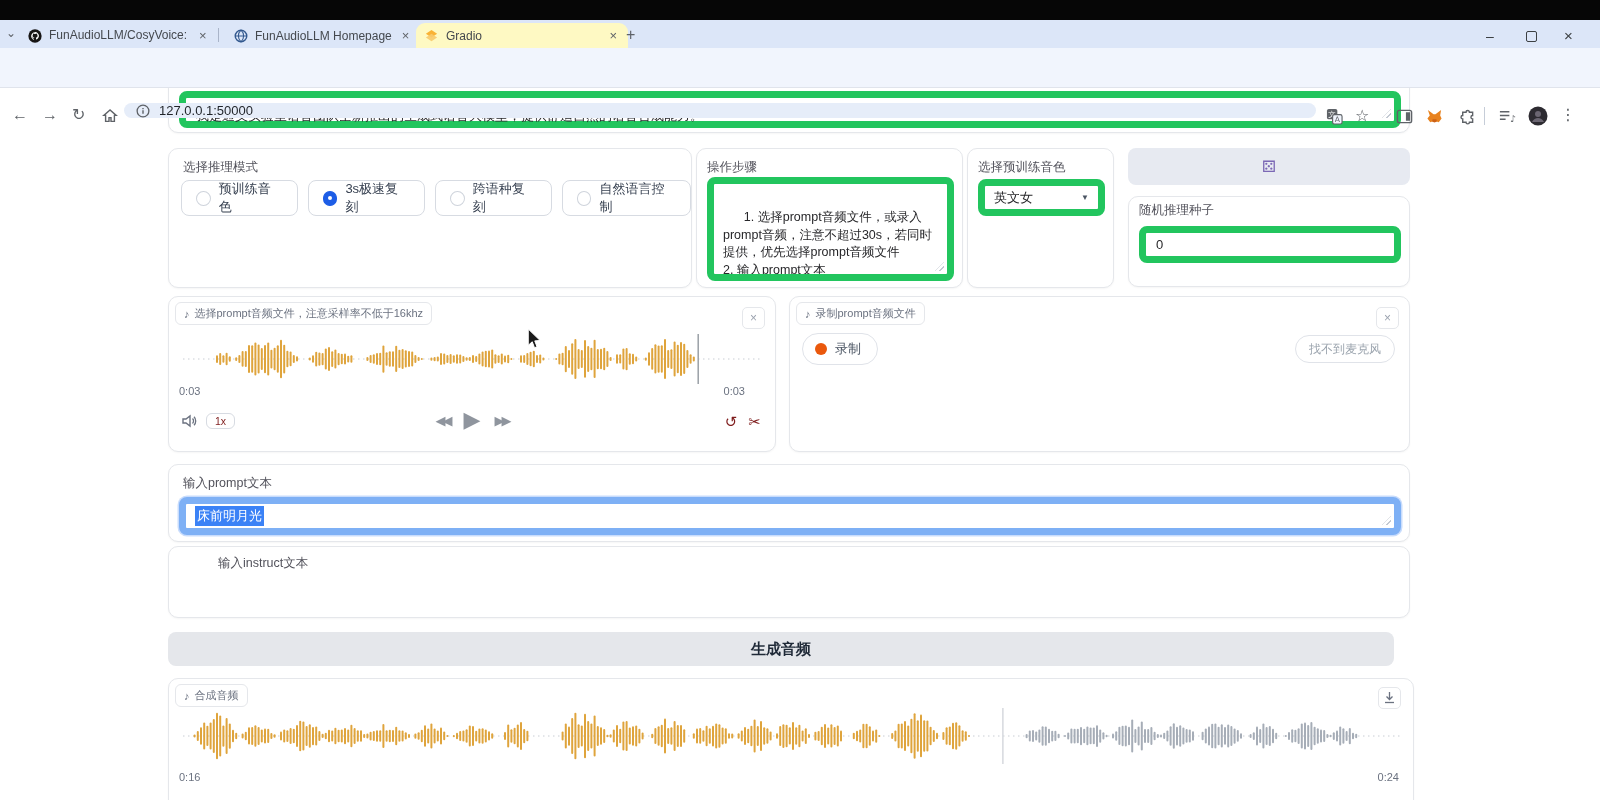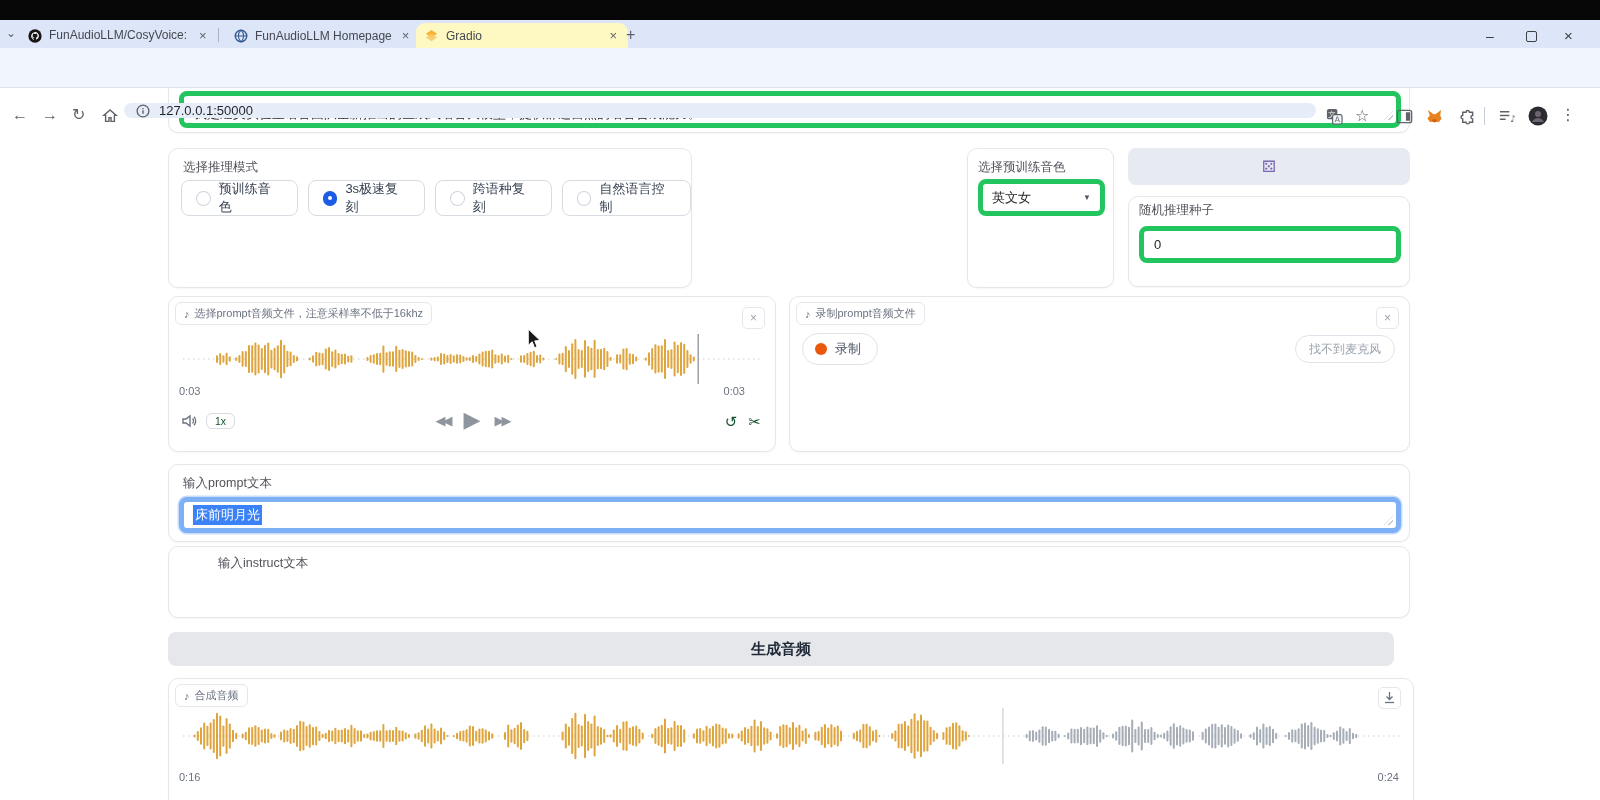--- a/index.html
+++ b/index.html
@@ -17,31 +17,31 @@
   .tsep{position:absolute;top:8px;width:1px;height:14px;background:#a9b4c9;}
   .glyphbtn{color:#5f6368;font-size:15px;line-height:1;}
   .winctl{position:absolute;top:9px;color:#3c4043;font-size:14px;line-height:1;}
   .navic{position:absolute;top:59px;color:#5f6368;font-size:16px;line-height:1;}
   .omnibox{position:absolute;left:124px;top:55px;width:1192px;height:15px;background:#e6edf9;border-radius:14px;display:flex;align-items:center;gap:9px;padding:0 12px;box-sizing:border-box;}
   .url{font-size:13px;color:#1f2328;}
   .ricon{position:absolute;top:60px;}
   
   .panel{position:absolute;background:#fff;border:1px solid #e5e7eb;border-radius:10px;box-shadow:0 1px 2px rgba(0,0,0,.04);box-sizing:border-box;}
   .glabel{font-size:12.5px;color:#52525b;}
-  .gbox{position:absolute;background:#fff;border:5px solid #22c55e;border-radius:8px;box-sizing:border-box;font-size:13px;color:#27272a;}
+  .gbox{position:absolute;background:#fff;border:7px solid #22c55e;border-radius:8px;box-sizing:border-box;font-size:13px;color:#27272a;}
   .rz{position:absolute;right:3px;bottom:3px;width:9px;height:9px;clip-path:polygon(100% 0,100% 100%,0 100%);
       background:repeating-linear-gradient(135deg,transparent 0 2px,#c3c9d2 2px 3.5px);}
   .pill{display:flex;align-items:center;gap:8px;height:34px;padding:0 14px;border:1px solid #d7dbe2;border-radius:8px;background:#fff;font-size:13px;color:#374151;}
   .radio{width:15px;height:15px;border-radius:50%;border:1.5px solid #cfd4dc;background:#fff;box-sizing:border-box;position:relative;}
   .pill.selected .radio{background:var(--radio,#1d5de6);border-color:var(--radio,#1d5de6);}
   .pill.selected .radio::after{content:"";position:absolute;left:4px;top:4px;width:4px;height:4px;border-radius:50%;background:#fff;}
   .badge{position:absolute;left:6px;top:5px;display:flex;align-items:center;gap:5px;background:#fff;border:1px solid #e5e7eb;border-radius:6px;padding:3px 8px;font-size:11px;color:#6b7280;}
   .iconbtn{position:absolute;width:23px;height:22px;border:1px solid #e5e7eb;border-radius:5px;background:#fff;display:flex;align-items:center;justify-content:center;color:#9ca3af;font-size:12px;box-sizing:border-box;}
   .timetxt{position:absolute;font-size:11px;color:#6b7280;}
-  .ctl{color:#14532d;}
+  .ctl{color:#7f1d1d;}
   .watermark{position:absolute;left:694px;top:374px;font-size:30px;letter-spacing:11px;color:#9d9d9d;opacity:.55;font-weight:600;z-index:5;white-space:nowrap;}
   .genbtn{position:absolute;left:168px;top:632px;width:1226px;height:34px;background:#e5e7eb;border-radius:8px;display:flex;align-items:center;justify-content:center;font-size:15px;font-weight:700;color:#1f2937;}
   .seltext{background:#3b82f6;color:#fff;padding:1px 2px;}
   .placeholder{color:#9ca3af;}
   svg{display:block;}
 </style>
 </head>
 <body>
 
 <div id="screen">
@@ -155,20 +155,29 @@
           <span class="radio"></span>
           <span>跨语种复刻</span>
         </div>
       <div class="pill">
           <span class="radio"></span>
           <span>自然语言控制</span>
         </div>
     </div>
   </div>
 
+  <div class="panel" style="left:696px;top:148px;width:267px;height:140px;">
+    <div class="glabel abs" style="left:10px;top:10px;">操作步骤</div>
+    <div class="gbox" style="left:10px;top:28px;width:247px;height:104px;padding:7px 9px;font-size:12.5px;line-height:1.42;white-space:pre-wrap;overflow:hidden;">
+      <span>1. 选择prompt音频文件，或录入prompt音频，注意不超过30s，若同时提供，优先选择prompt音频文件
+2. 输入prompt文本
+3. 点击生成音频按钮</span>
+      <div class="rz"></div>
+    </div>
+  </div>
 
   <div class="panel" style="left:967px;top:148px;width:147px;height:140px;">
     <div class="glabel abs" style="left:10px;top:10px;">选择预训练音色</div>
     <div class="gbox" style="left:10px;top:30px;width:127px;height:37px;display:flex;align-items:center;padding:0 9px;justify-content:space-between;">
       <span>英文女</span>
       <span style="font-size:8px;color:#4b5563;">▼</span>
     </div>
   </div>
 
   <div class="abs" style="left:1128px;top:148px;width:282px;height:37px;background:#e7eaf1;border-radius:8px;display:flex;align-items:center;justify-content:center;">

